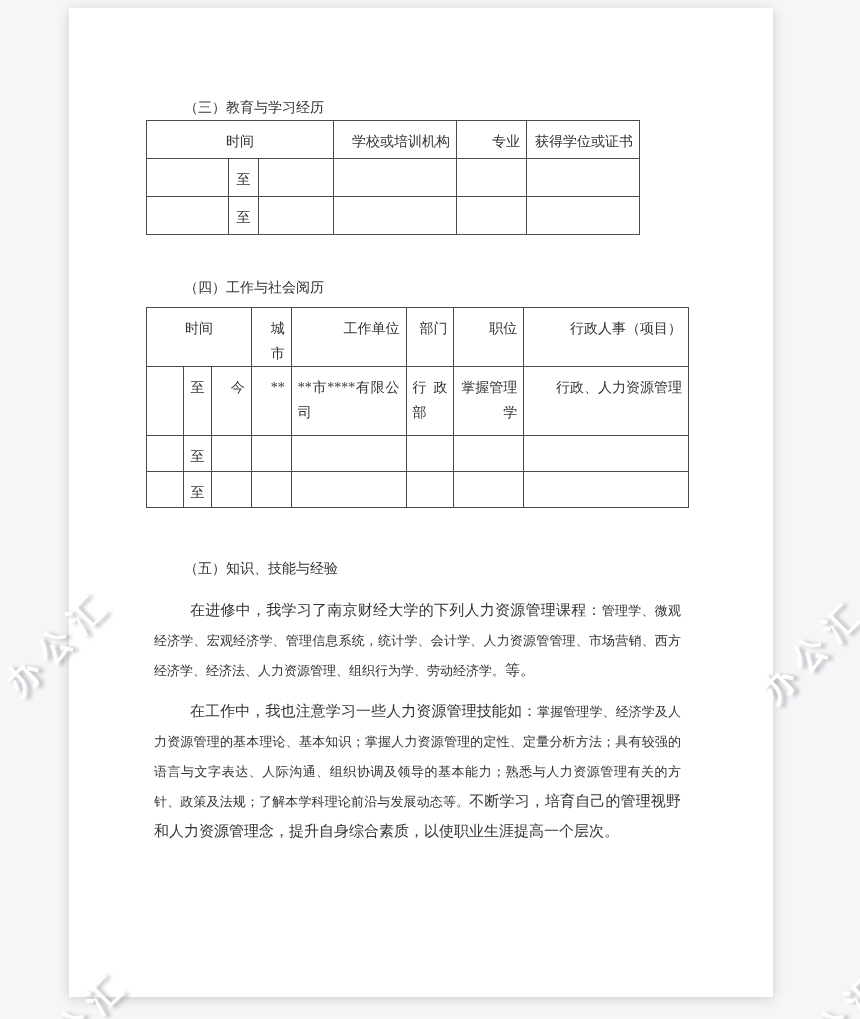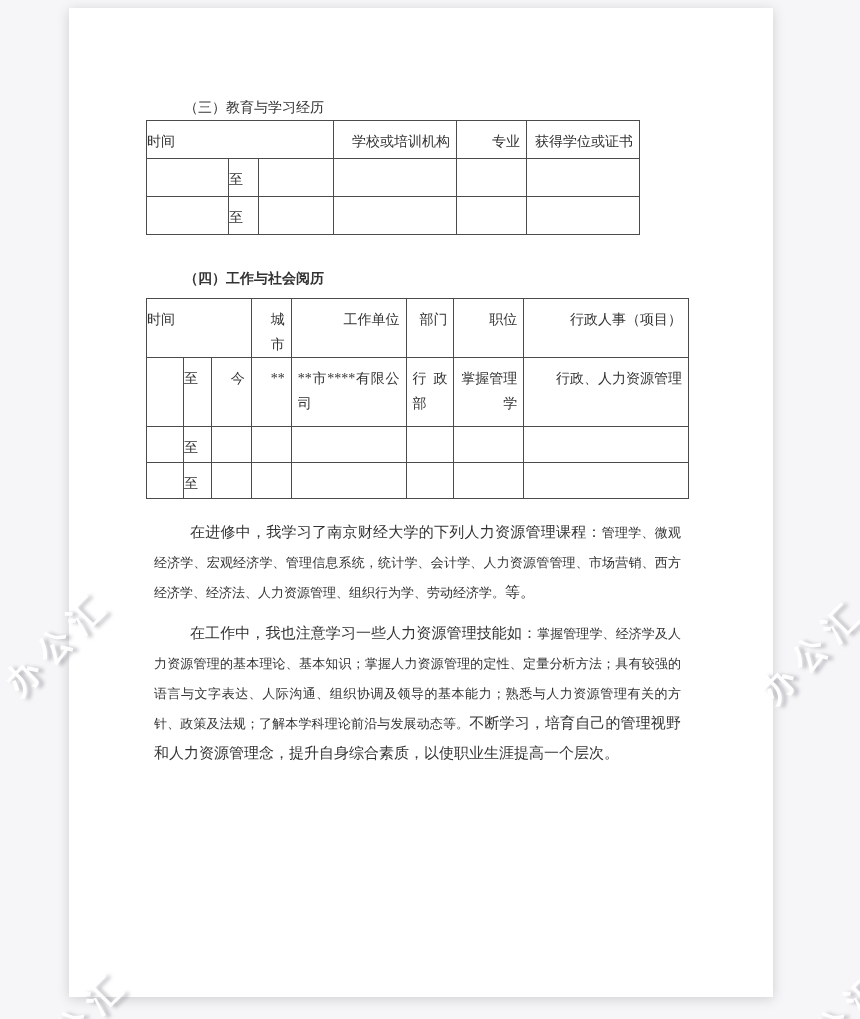--- a/index.html
+++ b/index.html
@@ -20,21 +20,21 @@
     position:absolute; left:77px; top:0;
     width:543px;
     color:#333333;
   }
   .sec-title {
     font-size:14px; line-height:16px;
     padding-left:38px;
     color:#333333;
   }
   .t3 { margin-top:92px; }
-  .t4 { margin-top:36px;font-weight:bold; }
+  .t4 { margin-top:45px; }
   .t5 { margin-top:53px; }
 
   table {
     border-collapse:collapse;
     table-layout:fixed;
     margin-top:4px;
   }
   .tbl2 { margin-top:11px; }
   td {
     border:1px solid #4b4b4b;
@@ -45,21 +45,21 @@
     line-height:25px;
     overflow:hidden;
     word-break:break-all;
     text-align:right;
   }
   tr.h38 { height:38px; }
   tr.h66 { height:66px; }
   tr.h37 { height:37px; }
   tr.h69 { height:69px; }
   tr.h36 { height:36px; }
-  td.ctr { text-align:left; padding-left:0; padding-right:0; }
+  td.ctr { text-align:center; padding-left:0; padding-right:0; }
   td.jst { text-align:justify; }
 
   .para {
     text-align:justify;
     text-indent:36px;
     line-height:29px;
     color:#333333;
     margin:8px;
   }
   .p1 { margin-top:18px; }
@@ -176,20 +176,21 @@
           <td></td>
           <td></td>
           <td></td>
           <td></td>
           <td></td>
           <td></td>
         </tr>
       </tbody>
     </table>
 
+    <div class="sec-title t5">（五）知识、技能与经验</div>
 
     <p class="para p1"><span class="big">在进修中，我学习了南京财经大学的下列人力资源管理课程：</span><span class="small">管理学、微观经济学、宏观经济学、管理信息系统，统计学、会计学、人力资源管管理、市场营销、西方经济学、经济法、人力资源管理、组织行为学、劳动经济学。</span><span class="big">等。</span></p>
 
     <p class="para p2"><span class="big">在工作中，我也注意学习一些人力资源管理技能如：</span><span class="small">掌握管理学、经济学及人力资源管理的基本理论、基本知识；掌握人力资源管理的定性、定量分析方法；具有较强的语言与文字表达、人际沟通、组织协调及领导的基本能力；熟悉与人力资源管理有关的方针、政策及法规；了解本学科理论前沿与发展动态等。</span><span class="big">不断学习，培育自己的管理视野和人力资源管理念，提升自身综合素质，以使职业生涯提高一个层次。</span></p>
 
   </div>
 </div>
 
 <div class="wm wm1">办公汇</div>
 <div class="wm wm2">办公汇</div>

